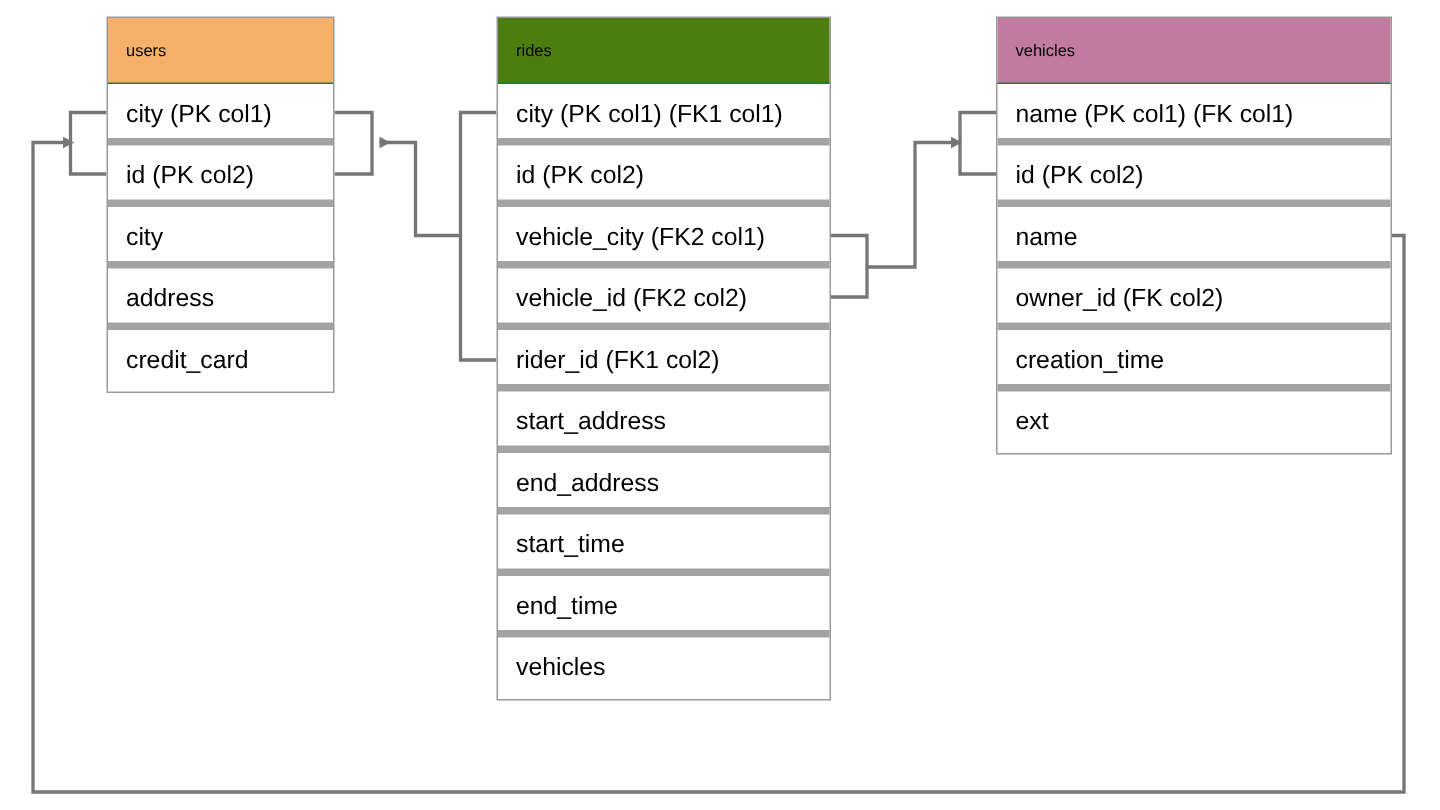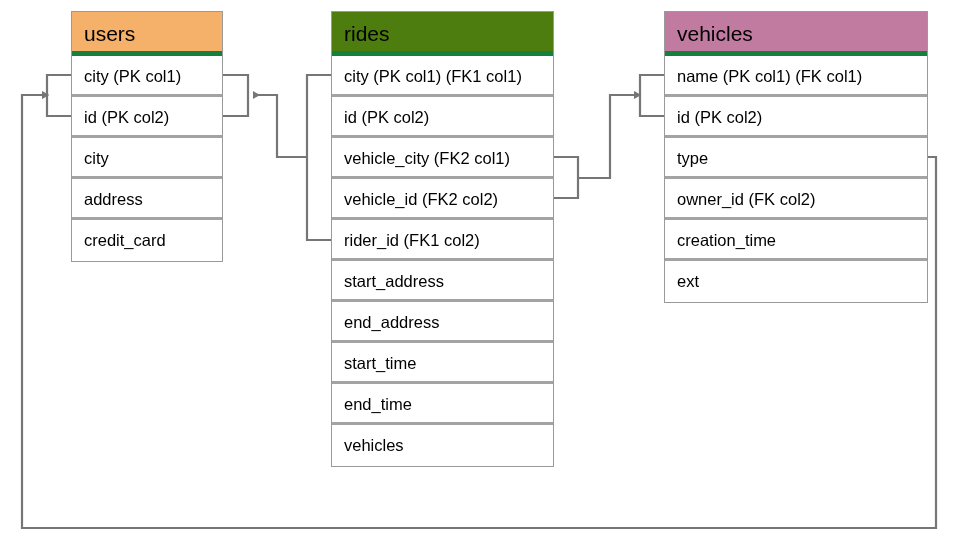--- a/index.html
+++ b/index.html
@@ -19,34 +19,34 @@
     position: absolute;
     box-sizing: border-box;
     border: 1px solid #9a9a9a;
     background: #ffffff;
   }
   .er-header {
     box-sizing: border-box;
     height: 44px;
     line-height: 44px;
     padding: 0 0 0 12px;
-    font-size: 21px;
+    font-size: 11px;
     color: #000000;
-    border-bottom: 5px solid #15803d;
+    border-bottom: 1px solid #15803d;
     white-space: nowrap;
     overflow: hidden;
   }
   .er-row {
     box-sizing: border-box;
     height: 41px;
     line-height: 41px;
     padding: 0 0 0 12px;
     font-size: 16.5px;
     color: #000000;
-    border-bottom: 3px solid #a3a3a3;
+    border-bottom: 5px solid #a3a3a3;
     white-space: nowrap;
     overflow: hidden;
   }
   .er-row:last-child {
     border-bottom: none;
   }
   #edge-layer {
     position: absolute;
     left: 0;
     top: 0;
@@ -106,19 +106,19 @@
     <div class="er-row">end_address</div>
     <div class="er-row">start_time</div>
     <div class="er-row">end_time</div>
     <div class="er-row">vehicles</div>
   </div>
 
   <div class="er-table" style="left: 664px; top: 11px; width: 264px;">
     <div class="er-header" style="background: rgb(194, 123, 160);">vehicles</div>
     <div class="er-row">name (PK col1) (FK col1)</div>
     <div class="er-row">id (PK col2)</div>
-    <div class="er-row">type</div>
+    <div class="er-row">name</div>
     <div class="er-row">owner_id (FK col2)</div>
     <div class="er-row">creation_time</div>
     <div class="er-row">ext</div>
   </div>
 
 </div>
 
 </body></html>

